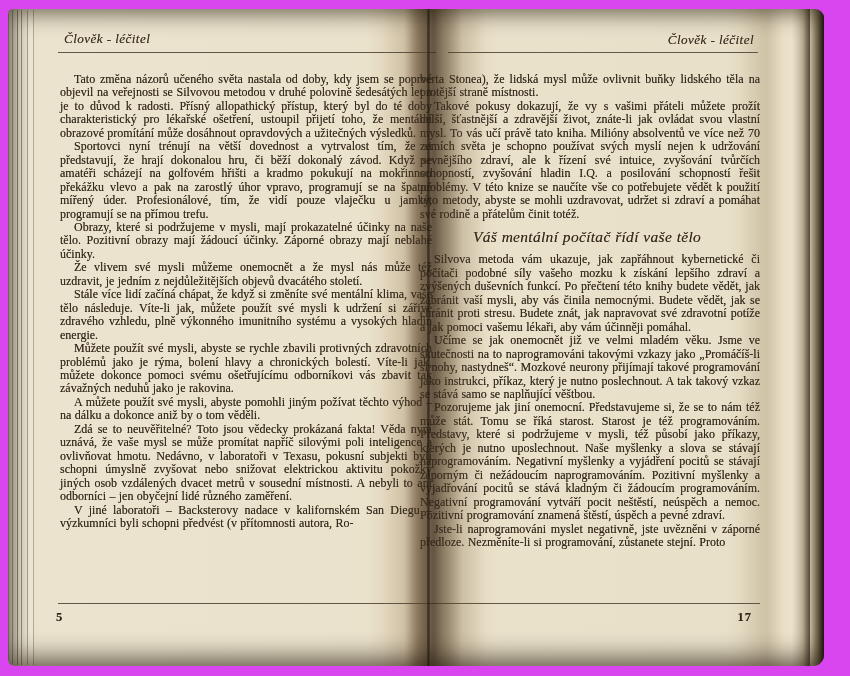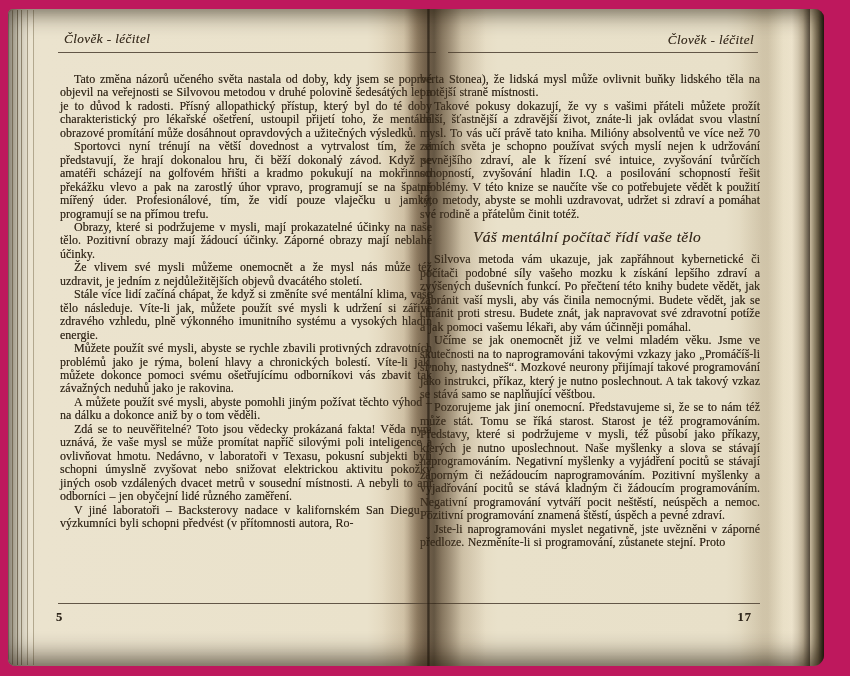--- a/index.html
+++ b/index.html
@@ -1,20 +1,20 @@
 <!DOCTYPE html>
 <html lang="cs"><head>
 <meta charset="utf-8">
 <style>
   html,body{margin:0;padding:0;}
   body{
     width:850px;height:676px;overflow:hidden;background:#0b0906;
     font-family:"Liberation Serif","DejaVu Serif",serif;
   }
-  .scene{position:relative;width:850px;height:676px;background:#be185d;}
+  .scene{position:relative;width:850px;height:676px;background:#d946ef;}
   
   .book{
     position:absolute;left:8px;top:9px;width:816px;height:657px;
     border-radius:5px 9px 11px 7px;
     background:linear-gradient(90deg,
       #c9c4b4 0%,
       #e6e0cd 1.2%,
       #ebe3ce 4%,
       #eae2cb 44%,
       #dcceb2 48.5%,

